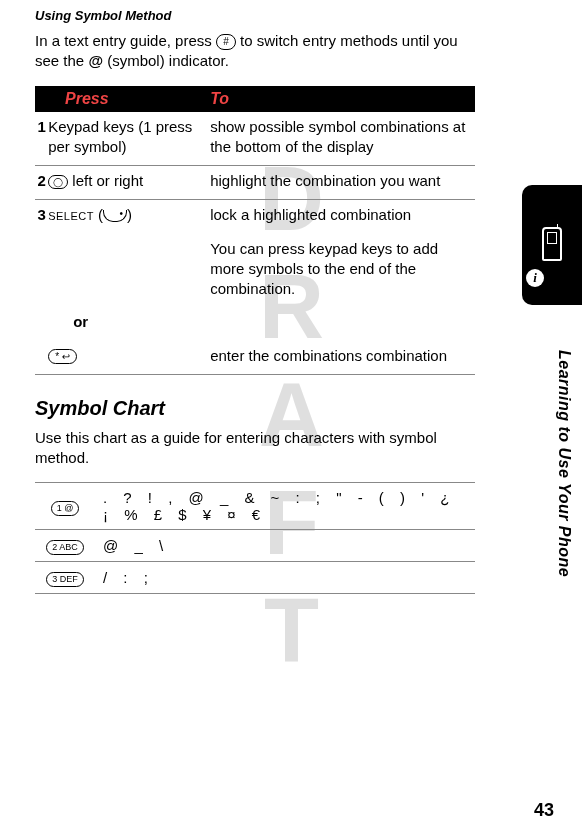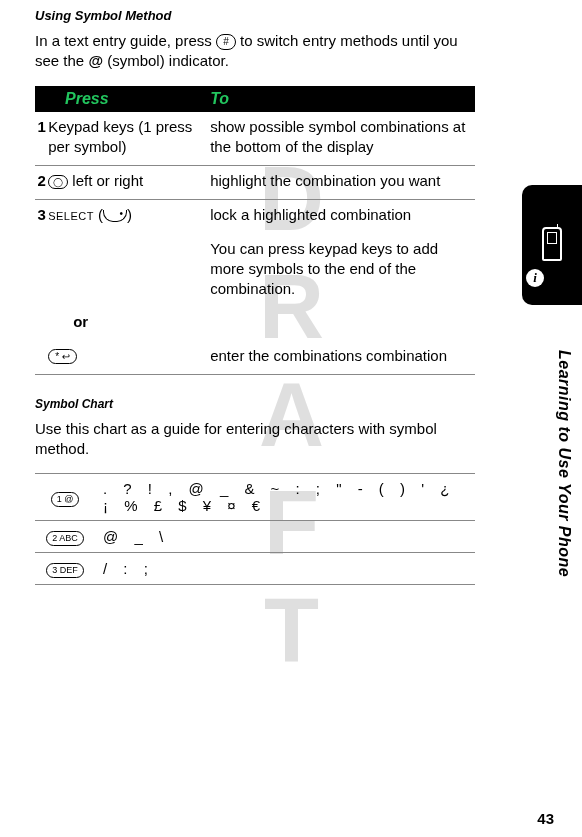--- a/index.html
+++ b/index.html
@@ -60,21 +60,21 @@
       font-weight: bold;
       font-size: 15px;
     }
     table.press-table {
       width: 100%;
       border-collapse: collapse;
       margin-bottom: 22px;
     }
     table.press-table thead th {
       background: #000;
-      color: #22c55e;
+      color: #ef4444;
       text-align: left;
       padding: 4px 8px;
       font-size: 16px;
       font-style: italic;
       font-weight: bold;
     }
     table.press-table thead th:first-child {
       width: 38%;
       padding-left: 30px;
     }
@@ -138,21 +138,21 @@
     .select-label {
       font-weight: normal;
       font-size: 11px;
       letter-spacing: 0.5px;
     }
     .or-label {
       font-weight: bold;
       padding-left: 25px;
     }
     h3.subsection {
-      font-size: 12px;
+      font-size: 20px;
       font-weight: bold;
       font-style: italic;
       margin-bottom: 8px;
       margin-top: 14px;
     }
     table.symbol-chart {
       width: 100%;
       border-collapse: collapse;
     }
     table.symbol-chart td {
@@ -249,24 +249,24 @@
       right: 9px;
       top: 350px;
       writing-mode: vertical-rl;
       font-style: italic;
       font-weight: bold;
       font-size: 16px;
       letter-spacing: 0.5px;
     }
     .page-num {
       position: absolute;
-      bottom: 10px;
+      bottom: 16px;
       right: 28px;
       font-weight: bold;
-      font-size: 15px;
+      font-size: 18px;
     }
     .spaced-chars {
       letter-spacing: 6px;
     }
   </style>
 </head>
 <body>
 
 <div class="watermark">DRAFT</div>
 

